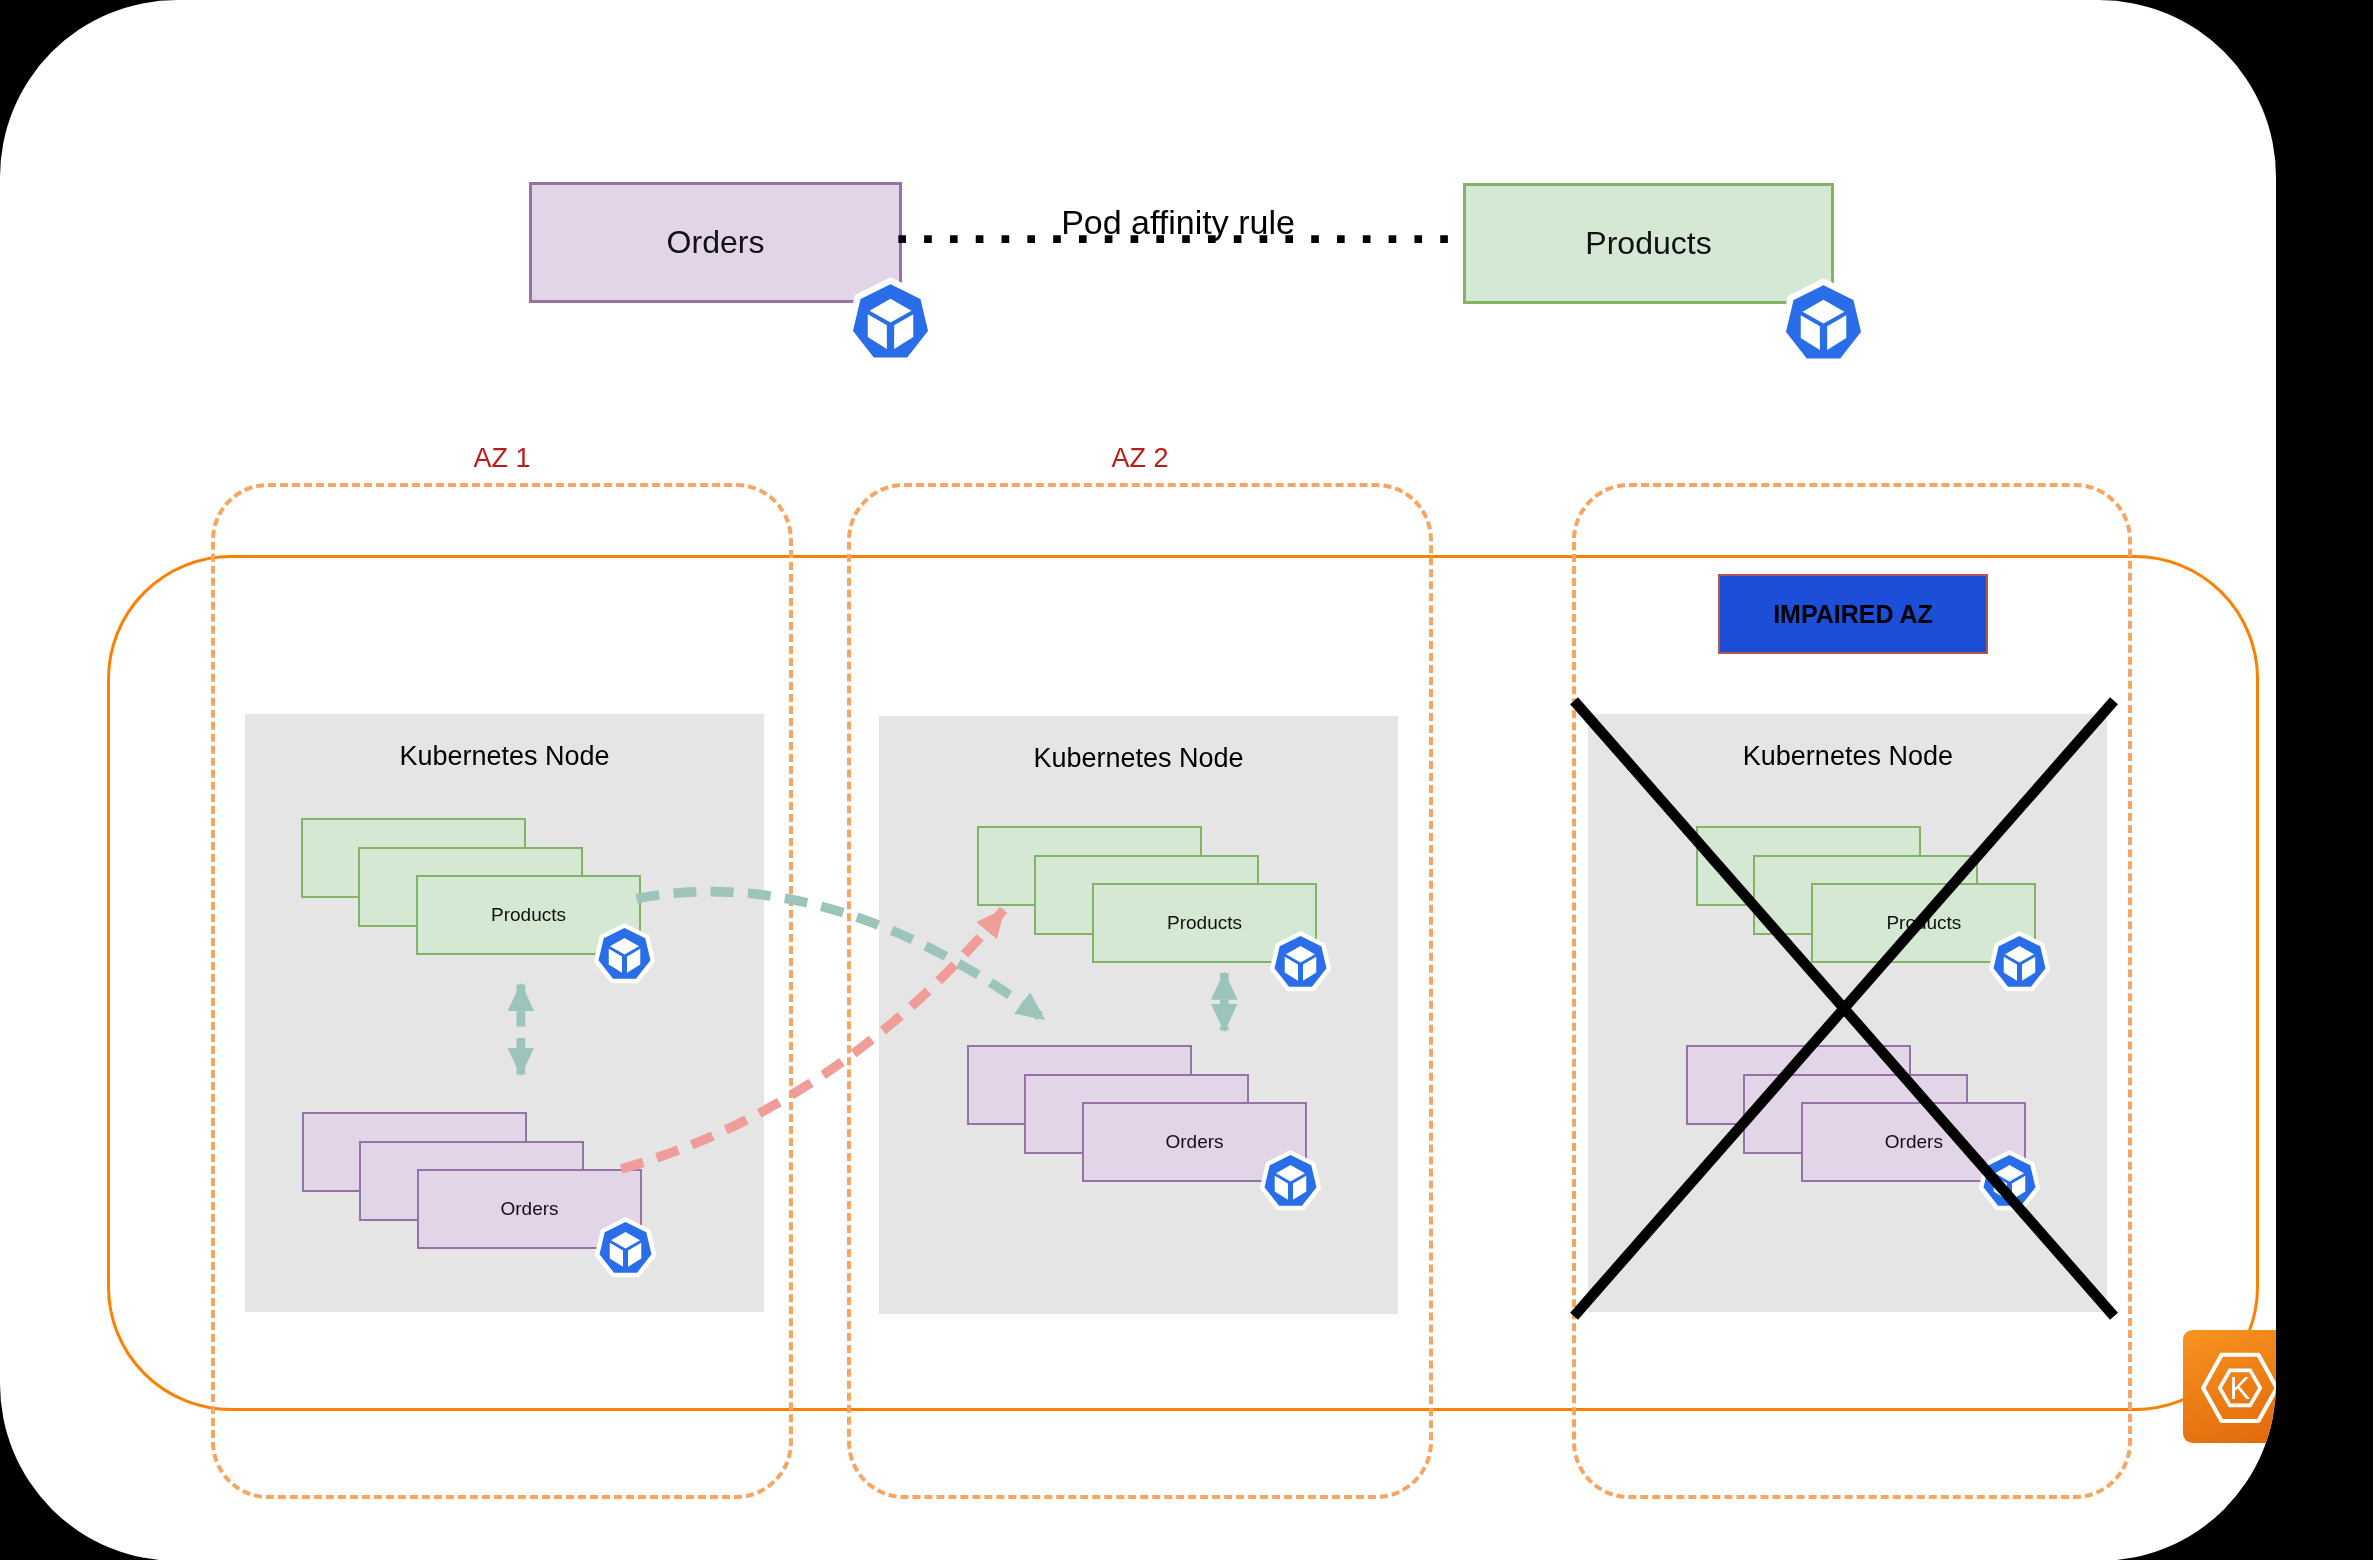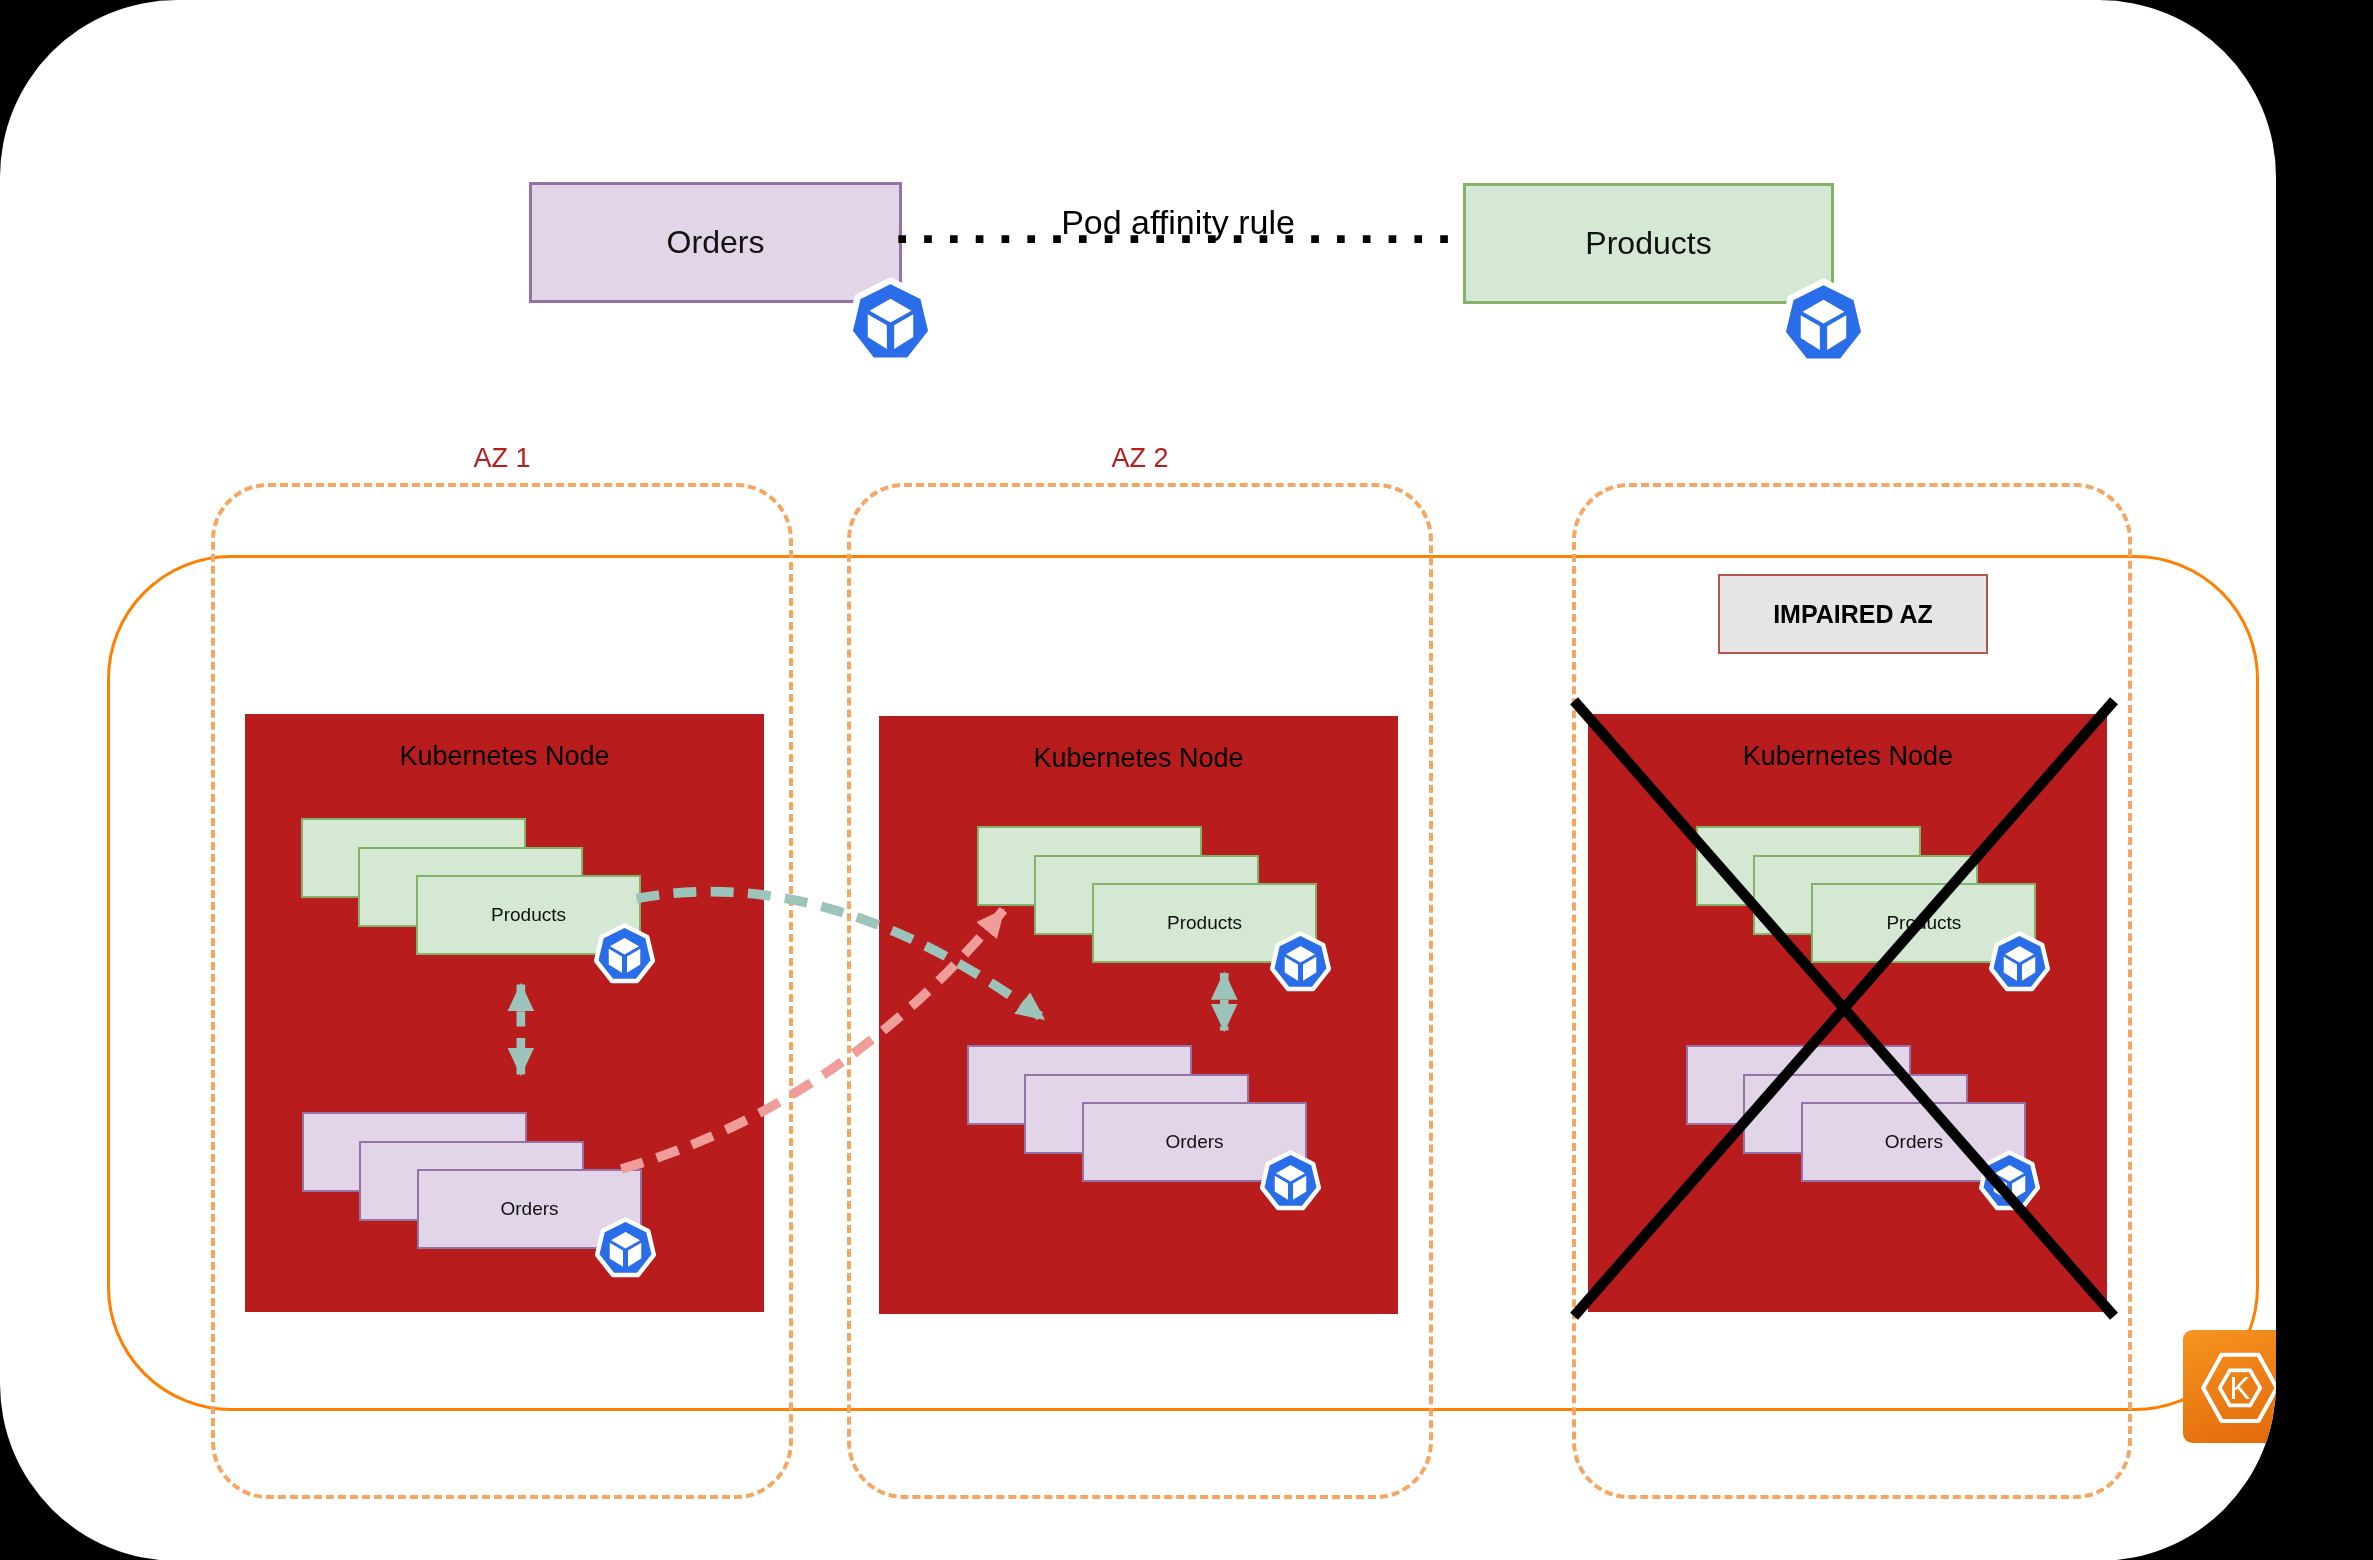--- a/index.html
+++ b/index.html
@@ -28,21 +28,21 @@
 
   
   .cluster{position:absolute;left:107px;top:555px;width:2146px;height:850px;
     border:3.8px solid #FF8000;border-radius:124px;}
   .eks-icon{position:absolute;left:2183px;top:1330px;width:113px;height:113px;
     background:linear-gradient(160deg,#F79420 0%,#E1670B 100%);
     border-radius:9.6px;display:flex;align-items:center;justify-content:center;}
   .eks-icon svg{width:92px;height:92px;}
 
   
-  .node{position:absolute;width:519px;height:598px;background:#b91c1c;}
+  .node{position:absolute;width:519px;height:598px;background:#e5e5e5;}
   .az1 .node{left:30px;top:227px;}
   .az2 .node{left:28px;top:229px;}
   .az3 .node{left:12.4px;top:227px;}
   .node-title{position:absolute;top:27px;left:0;width:100%;text-align:center;
     font-size:27px;color:#000;}
 
   
   .stack{position:absolute;width:336px;height:134px;}
   .az1 .stack.products{left:56px;top:104px;}
   .az1 .stack.orders{left:57px;top:398px;}
@@ -59,21 +59,21 @@
     justify-content:center;font-size:19px;color:#111;}
   .stack .pod-icon{position:absolute;left:292px;top:105px;width:63px;height:63px;}
 
   
   .pod-icon.big{position:absolute;width:91px;height:91px;}
   .pod-icon.big.orders-pod{left:845px;top:277px;}
   .pod-icon.big.products-pod{left:1778px;top:278px;}
 
   
   .impaired{position:absolute;left:1718px;top:574px;width:266px;height:76px;
-    background:#e5e5e5;border:2.9px solid #B85450;display:flex;align-items:center;
+    background:#1d4ed8;border:2.9px solid #B85450;display:flex;align-items:center;
     justify-content:center;font-size:25px;font-weight:bold;color:#000;}
 
   
   .overlay{position:absolute;left:0;top:0;width:2373px;height:1561px;
     pointer-events:none;}
 </style>
 </head>
 <body>
 
 <svg width="0" height="0" style="position:absolute">

